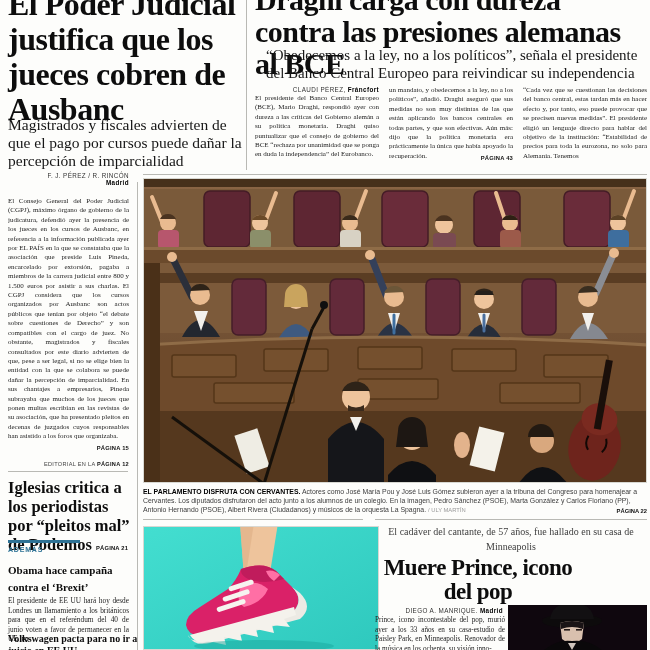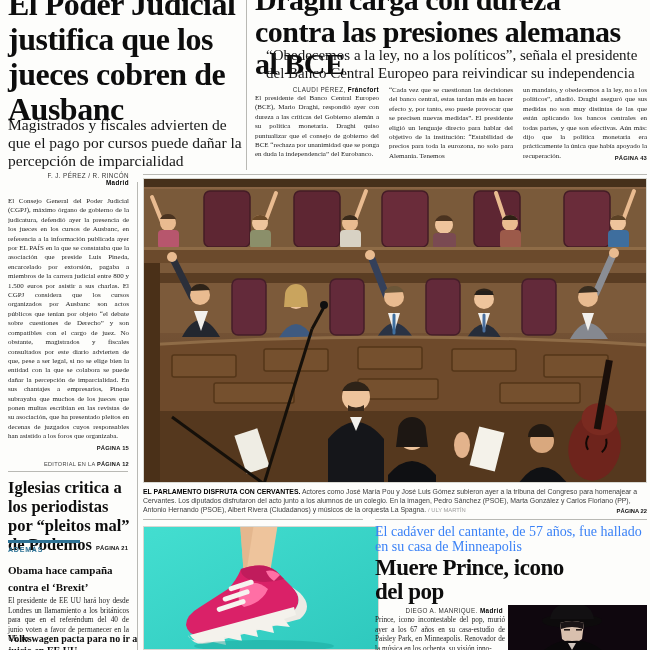--- a/index.html
+++ b/index.html
@@ -25,21 +25,21 @@
   .edline{font-family:"Liberation Sans",sans-serif;font-size:5.6px;color:#444;text-align:right;letter-spacing:.3px;}
   .edline b{color:#111;}
   .divider{background:#b9b9b4;}
   .capt{font-family:"Liberation Sans",sans-serif;font-size:6.9px;line-height:9px;color:#3c3c3c;position:relative;}
   .capt .lead{font-weight:bold;color:#000;}
   .capt .credit{color:#999;font-size:5.8px;}
   .capt .pg{position:absolute;right:0;bottom:0;font-weight:bold;font-size:5.8px;color:#111;background:#fdfdfb;padding-left:4px;}
   .smallhl{font-family:"Liberation Serif",serif;font-weight:bold;color:#0d0d0d;}
   .ademas-bar{background:#2e7295;height:3px;}
   .ademas-lab{font-family:"Liberation Sans",sans-serif;font-weight:bold;font-size:7px;letter-spacing:.8px;color:#2e7295;}
-  .kicker{font-family:"Liberation Serif",serif;font-size:14px;line-height:15px;color:#3b82f6;}
+  .kicker{font-family:"Liberation Serif",serif;font-size:10px;line-height:15px;text-align:center;color:#404040;}
   .photo-frame{border:1px solid #d8d8d2;box-sizing:border-box;}
   svg{display:block;}
 </style>
 </head>
 <body>
 
 <div class="abs divider" style="left:246px;top:0;width:1px;height:170px;"></div>
 <div class="abs divider" style="left:137px;top:182px;width:1px;height:468px;"></div>
 <div class="abs divider" style="left:143px;top:174px;width:504px;height:1px;"></div>
 <div class="abs divider" style="left:8px;top:471px;width:120px;height:1px;"></div>
@@ -64,27 +64,27 @@
 
 <div class="abs hl hl-right" style="left:255px;top:-16px;width:392px;">Draghi carga con dureza contra las presiones alemanas al BCE</div>
 <div class="abs sub sub-right" style="left:266px;top:46px;width:388px;">“Obedecemos a la ley, no a los políticos”, señala el presidente del Banco Central Europeo para reivindicar su independencia</div>
 
 <div class="abs" style="left:255px;top:86px;width:392px;height:84px;overflow:hidden;display:flex;gap:10px;">
   <div style="width:124px;">
     <div class="byline" style="margin-bottom:1px;"><span>CLAUDI PÉREZ,</span> <b>Fráncfort</b></div>
     <div class="bodytxt">El presidente del Banco Central Europeo (BCE), Mario Draghi, respondió ayer con dureza a las críticas del Gobierno alemán a su política monetaria. Draghi quiso puntualizar que el consejo de gobierno del BCE “rechaza por unanimidad que se ponga en duda la independencia” del Eurobanco.</div>
   </div>
   <div style="width:124px;">
-    <div class="bodytxt">“Cada vez que se cuestionan las decisiones del banco central, estas tardan más en hacer efecto y, por tanto, eso puede provocar que se precisen nuevas medidas”. El presidente eligió un lenguaje directo para hablar del objetivo de la institución: “Estabilidad de precios para toda la eurozona, no solo para Alemania. Tenemos</div>
-  </div>
-  <div style="width:124px;">
     <div class="bodytxt">
       <span>un mandato, y obedecemos a la ley, no a los políticos”, añadió. Draghi aseguró que sus medidas no son muy distintas de las que están aplicando los bancos centrales en todas partes, y que son efectivas. Aún más: dijo que la política monetaria era prácticamente la única que había apoyado la recuperación.</span>
       <span class="pref">PÁGINA 43</span>
     </div>
+  </div>
+  <div style="width:124px;">
+    <div class="bodytxt">“Cada vez que se cuestionan las decisiones del banco central, estas tardan más en hacer efecto y, por tanto, eso puede provocar que se precisen nuevas medidas”. El presidente eligió un lenguaje directo para hablar del objetivo de la institución: “Estabilidad de precios para toda la eurozona, no solo para Alemania. Tenemos</div>
   </div>
 </div>
 
 <div class="abs photo-frame" style="left:143px;top:178px;width:504px;height:305px;overflow:hidden;">
 <svg width="504" height="305" viewBox="0 0 504 305">
   <defs>
     <linearGradient id="wood" x1="0" y1="0" x2="0" y2="1">
       <stop offset="0" stop-color="#8a6545"></stop>
           <stop offset="1" stop-color="#5c3e24"></stop>
     </linearGradient>
@@ -302,26 +302,26 @@
   </g>
 
   <path d="M150 84 Q160 72 148 60 L156 66 Q170 80 156 92 L66 116 Q50 120 44 108 Q46 116 60 112 Z" fill="#eceae4"></path>
   <path d="M152 88 L140 92 L146 100 L128 98 L130 106 L112 102 L114 110 L96 106 L98 114 L80 110 L82 118 L64 114 Q52 118 46 108 L150 80 Z" fill="#f4f2ec"></path>
 
   <ellipse cx="120" cy="119" rx="70" ry="6" fill="#1aa79e" opacity=".5"></ellipse>
 </svg>
 </div>
 
 <div class="abs kicker" style="left:375px;top:524px;width:272px;">El cadáver del cantante, de 57 años, fue hallado en su casa de Minneapolis</div>
-<div class="abs hl" style="left:375px;top:556px;width:206px;font-size:23px;line-height:24px;">Muere Prince, icono del pop</div>
+<div class="abs hl" style="left:375px;top:556px;width:206px;font-size:23px;line-height:24px;text-align:center;">Muere Prince, icono del pop</div>
 
 <div class="abs byline" style="left:375px;top:607px;width:128px;">
   <span>DIEGO A. MANRIQUE.</span> <b>Madrid</b>
 </div>
-<div class="abs bodytxt" style="left:375px;top:616px;width:130px;height:34px;overflow:hidden;font-size:7.2px;line-height:9.5px;">Prince, icono incontestable del pop, murió ayer a los 67 años en su casa-estudio de Paisley Park, en Minneapolis. Renovador de la música en los ochenta, su visión inno-</div>
+<div class="abs bodytxt" style="left:375px;top:616px;width:130px;height:34px;overflow:hidden;font-size:7.2px;line-height:9.5px;">Prince, icono incontestable del pop, murió ayer a los 33 años en su casa-estudio de Paisley Park, en Minneapolis. Renovador de la música en los ochenta, su visión inno-</div>
 
 <div class="abs" style="left:508px;top:605px;width:139px;height:45px;overflow:hidden;">
 <svg width="139" height="45" viewBox="0 0 139 45">
   <rect width="139" height="45" fill="#060406"></rect>
   <rect width="139" height="45" fill="#150a14" opacity=".6"></rect>
 
   <ellipse cx="64" cy="16" rx="30" ry="7" fill="#0d0b0c"></ellipse>
   <path d="M42 14 Q44 -2 64 -2 Q84 -2 86 14 Z" fill="#121012"></path>
 
   <path d="M52 18 Q64 14 76 18 L74 34 Q64 42 54 34 Z" fill="#d9c0ae"></path>

